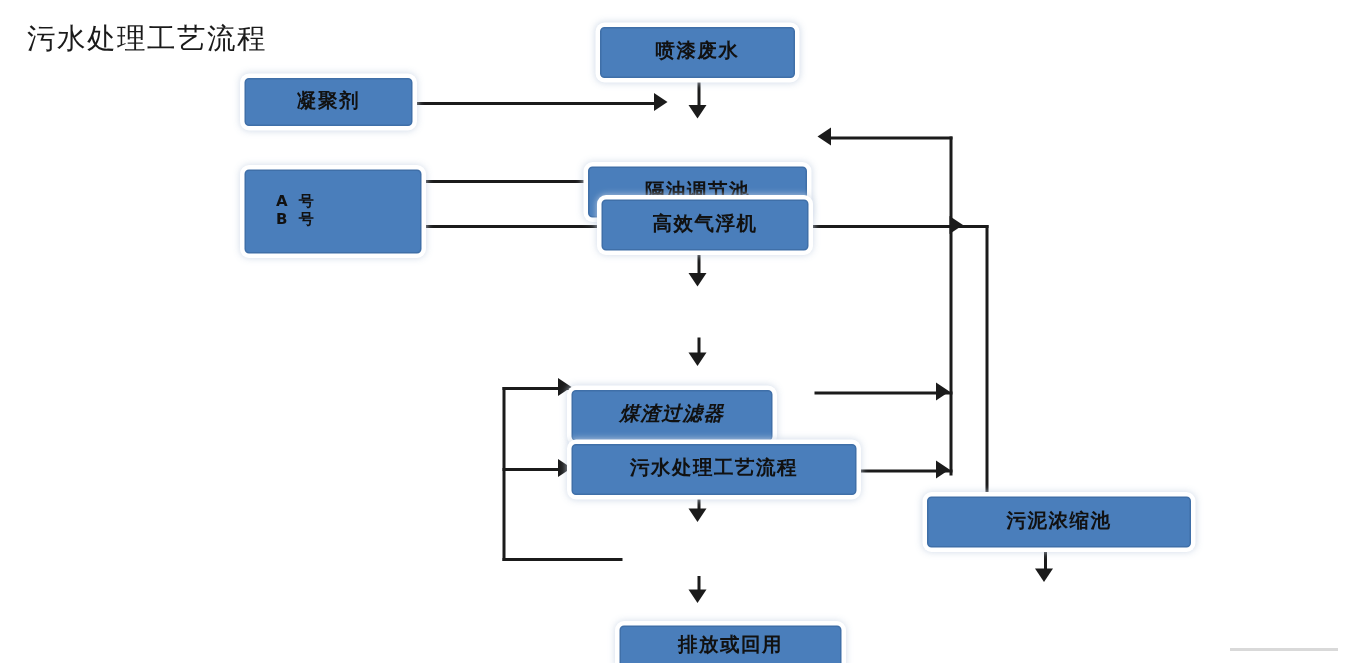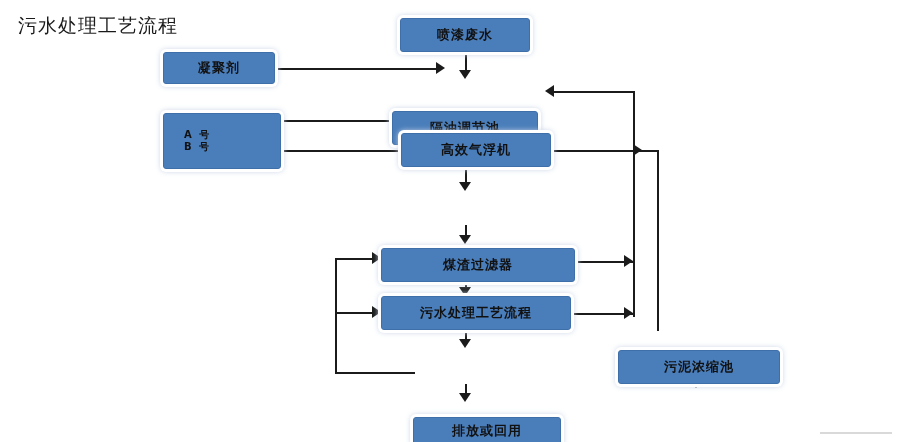--- a/index.html
+++ b/index.html
@@ -135,38 +135,38 @@
 
   <div class="node" style="left:392px;top:79px;width:146px;height:34px;margin-top:32px;">
     <span>隔油调节池</span>
   </div>
 
   <div class="node multiline" style="left:163px;top:113px;width:118px;height:56px;">
     <span>A 号</span>
     <span>B 号</span>
   </div>
 
-  <div class="node" style="left:401px;top:133px;width:150px;height:34px;">
+  <div class="node" style="left:401px;top:133px;width:138px;height:34px;">
     <span>高效气浮机</span>
   </div>
 
 
-  <div class="node" style="left:381px;top:248px;width:194px;height:34px;">
+  <div class="node" style="left:381px;top:260px;width:134px;height:34px;font-style:italic;">
     <span>煤渣过滤器</span>
   </div>
 
   <div class="node" style="left:381px;top:296px;width:190px;height:34px;">
     <span>污水处理工艺流程</span>
   </div>
 
 
   <div class="node" style="left:413px;top:417px;width:148px;height:28px;">
     <span>排放或回用</span>
   </div>
 
-  <div class="node" style="left:618px;top:350px;width:162px;height:34px;">
+  <div class="node" style="left:618px;top:331px;width:176px;height:34px;">
     <span>污泥浓缩池</span>
   </div>
 
 
   <div class="footrule" style="left:820px;top:432px;width:72px;"></div>
 
 </div>
 
 </body></html>

